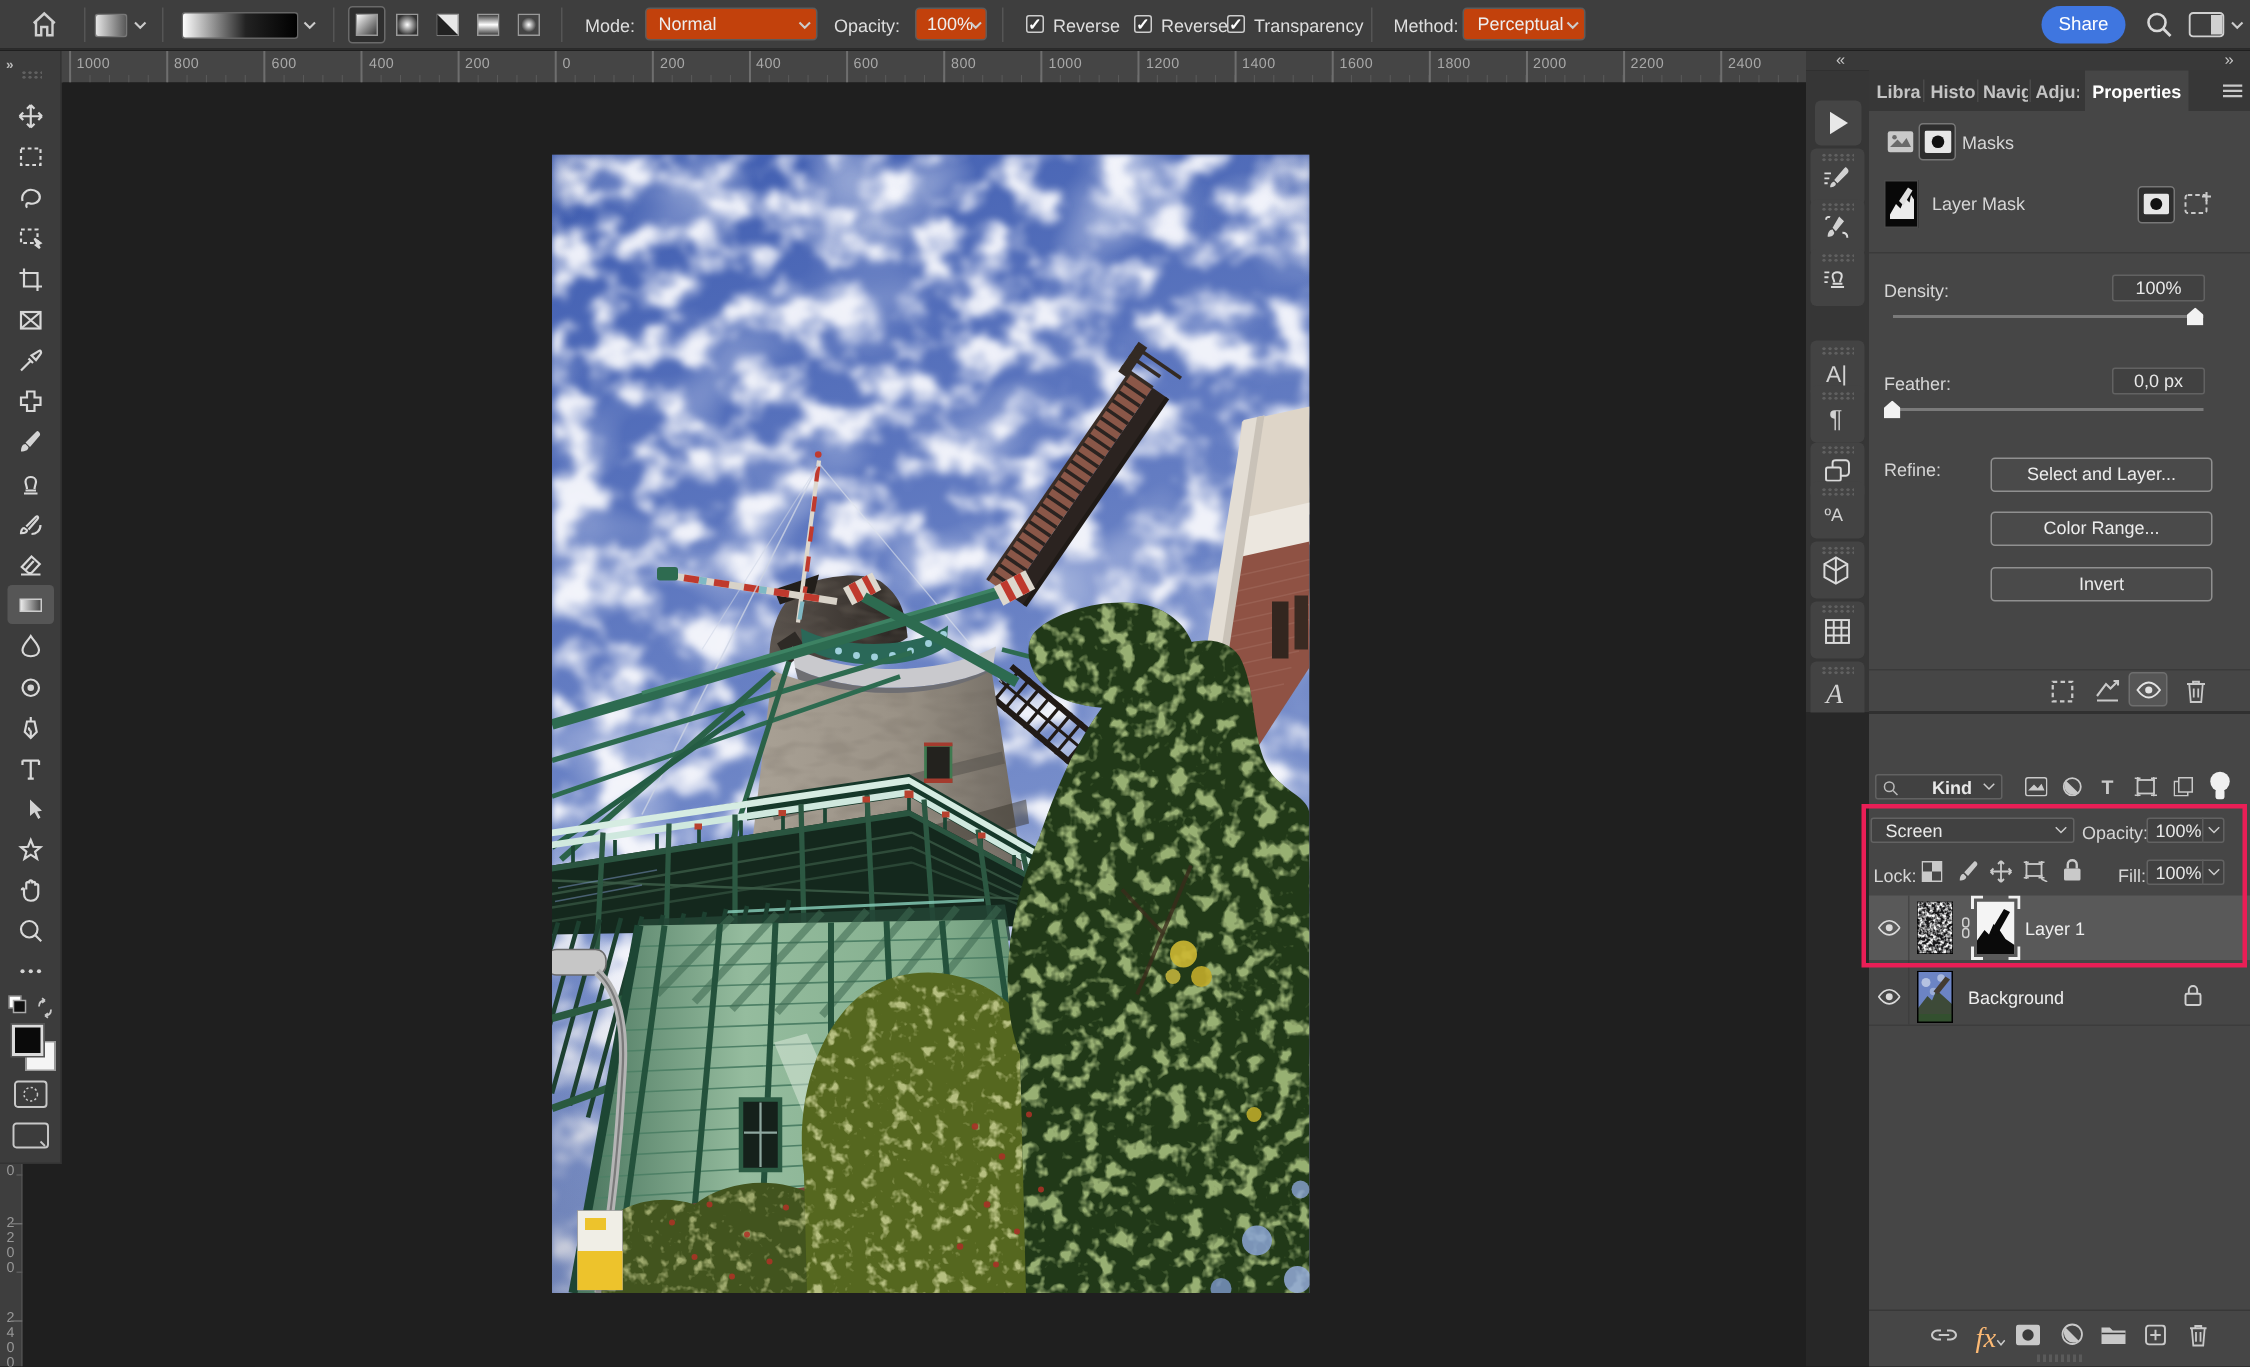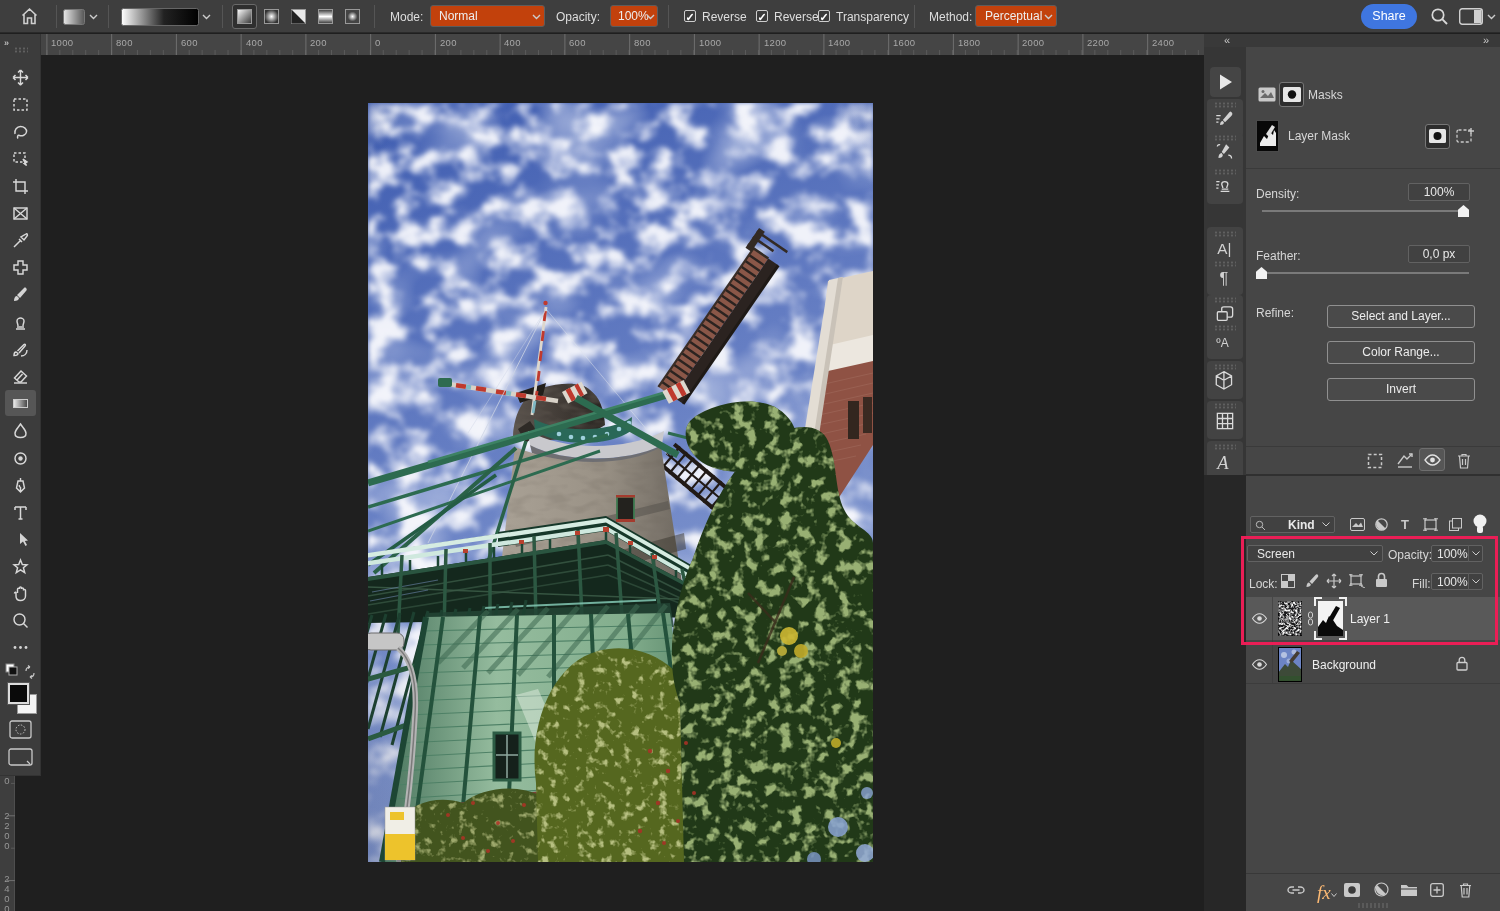--- a/index.html
+++ b/index.html
@@ -750,20 +750,33 @@
 <div class="abs" style="left:3px;top:394px;width:36px;height:38px;background:#434343;border-radius:4px"></div>
       <div class="grip" style="top:397px"></div>
 <div class="sic" style="top:403px"><svg viewBox="0 0 22 22">
           <text x="4" y="17" font-size="17" font-style="italic" fill="#d2d2d2" stroke="none" font-family="Liberation Serif">A</text>
         </svg></div>
 </div>
 <div class="abs" id="rstrip2"></div>
 
 <div class="abs" id="rpanel">
 
+ <div class="tabbar" style="top:0;height:27px">
+  <div class="tab" style="left:5px;top:7px;width:30px">Libra</div>
+        <div class="abs" style="left:36px;top:6px;width:1px;height:15px;background:#4a4a4a"></div>
+  <div class="tab" style="left:41px;top:7px;width:31px">Histo</div>
+        <div class="abs" style="left:72px;top:6px;width:1px;height:15px;background:#4a4a4a"></div>
+  <div class="tab" style="left:76px;top:7px;width:30px">Navig</div>
+        <div class="abs" style="left:107px;top:6px;width:1px;height:15px;background:#4a4a4a"></div>
+  <div class="tab" style="left:111px;top:7px;width:29px">Adju:</div>
+  <div class="tab tabact" style="left:144px;width:69px;padding-top:7px;text-align:center">Properties</div>
+  <svg class="abs" style="left:236px;top:9px" width="13" height="10">
+          <path d="M0 1 H13 M0 4.5 H13 M0 8 H13" stroke="#c8c8c8" stroke-width="1.5"></path>
+        </svg>
+ </div>
 
  <svg class="abs" style="left:12px;top:40px" width="18" height="15">
         <rect x="0.5" y="0.5" width="17" height="14" rx="1.5" fill="#c9c9c9"></rect>
         <path d="M2 11 L7 6 L10 9 L13 5 L16 11 Z" fill="#6a6a6a"></path>
         <circle cx="5" cy="4.5" r="1.5" fill="#6a6a6a"></circle>
       </svg>
  <div class="abs" style="left:33px;top:35px;width:25px;height:25px;background:#2e2e2e;border:1px solid #777;border-radius:3px"></div>
  <svg class="abs" style="left:37px;top:40px" width="18" height="15">
         <rect x="0" y="0" width="18" height="15" rx="1.5" fill="#e6e6e6"></rect>
         <circle cx="9" cy="7.5" r="4.2" fill="#111"></circle>

